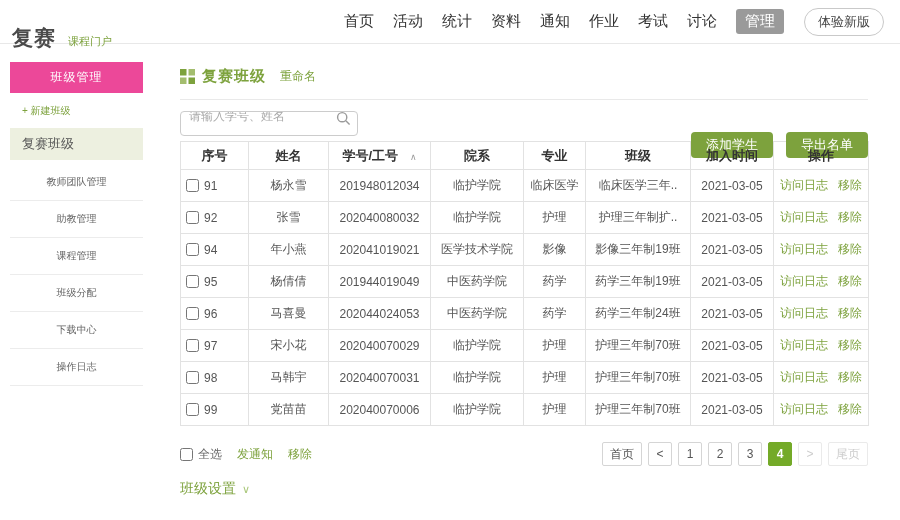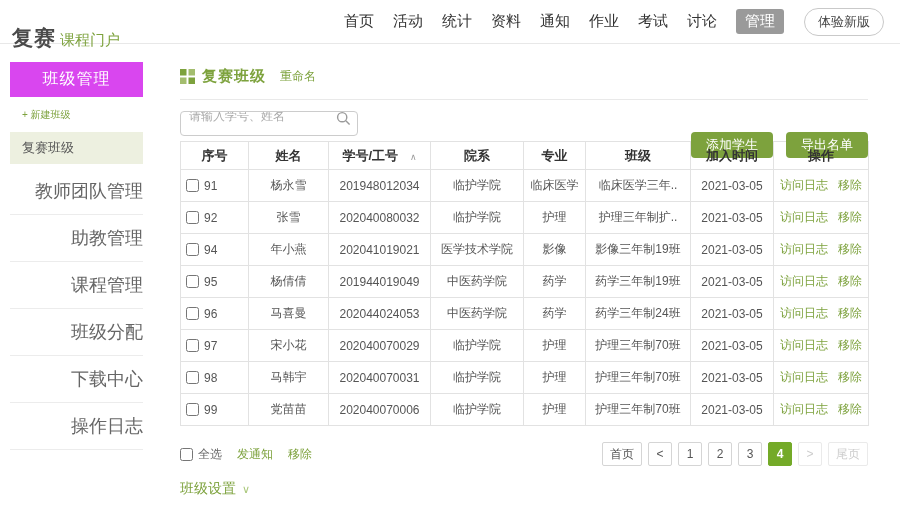--- a/index.html
+++ b/index.html
@@ -10,44 +10,44 @@
   }
 
   
   .topbar {
     position:absolute; top:0; left:0; width:900px; height:44px;
     display:flex; align-items:center; padding:0 16px 0 12px;
     border-bottom:1px solid #e8e8e8; background:#fff;
   }
   .logo { display:flex; align-items:baseline; cursor:pointer; }
   .logo-main { font-size:21px; font-weight:bold; color:#4a4a4a; letter-spacing:1px;margin-top:32px; }
-  .logo-sub  { font-size:15px; color:#7da23d; margin-left:4px; }
+  .logo-sub  { font-size:11px; color:#7da23d; margin-left:12px; }
   .topnav { margin-left:auto; display:flex; align-items:center; gap:19px; }
   .topnav .nav-item { font-size:15px; color:#333; cursor:pointer; white-space:nowrap; }
   .topnav .nav-item.active { background:#9a9a9a; color:#fff; padding:3px 9px; border-radius:3px; }
   .try-new {
     margin-left:20px; font-size:13px; color:#444; border:1px solid #c9c9c9;
     border-radius:14px; padding:4px 13px; cursor:pointer; white-space:nowrap; background:#fff;
   }
 
   
   .sidebar { position:absolute; left:10px; top:62px; width:133px; }
   .side-header {
-    background:#d946ef; color:#fff; font-size:16px; text-align:center;
+    background:#ec4899; color:#fff; font-size:12px; text-align:center;
     padding:7px 12px; letter-spacing:1px;
   }
   .side-new {
     color:#7da23d; font-size:10px; padding:11px 12px 10px 12px; cursor:pointer;
   }
   .side-selected {
     background:#edf0e0; color:#555; font-size:13px; padding:7px 12px;
     cursor:pointer; margin-bottom:4px;
   }
   .side-item {
-    text-align:right; color:#666; font-size:18px; padding:11px 0;
+    text-align:center; color:#666; font-size:10px; padding:11px 0;
     border-bottom:1px solid #ececec; cursor:pointer;
   }
 
   
   .main { position:absolute; left:180px; top:56px; width:688px; }
   .title-row { display:flex; align-items:center; margin-top:10px; height:20px; }
   .title-icon { width:15px; height:15px; margin-right:7px; }
   .page-title { font-size:15px; color:#7da23d; font-weight:bold; letter-spacing:1px; }
   .rename-link { font-size:12px; color:#7da23d; margin-left:14px; cursor:pointer; }
   .title-divider { border-bottom:1px solid #e9e9e9; margin-top:13px; }

